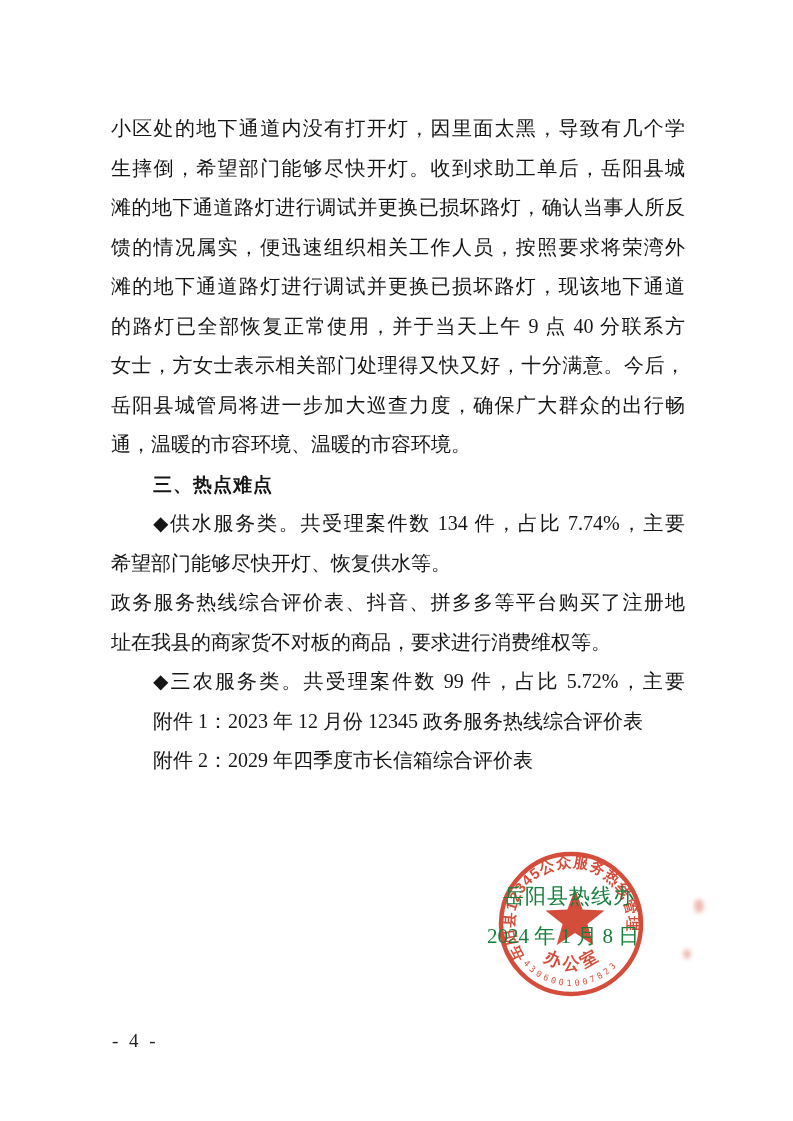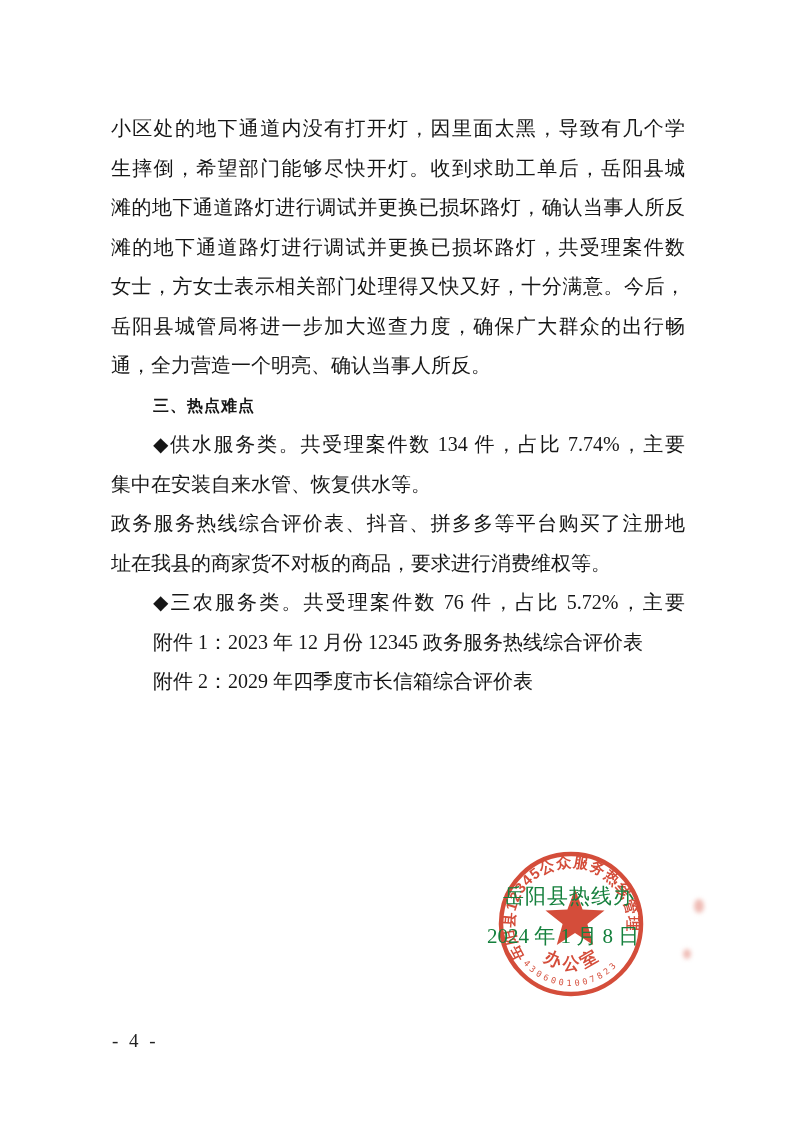--- a/index.html
+++ b/index.html
@@ -27,21 +27,21 @@
   }
   .j {
     white-space: normal;
     text-align: justify;
     text-align-last: justify;
   }
   .ind { text-indent: 42px; }
   .heading {
     font-family: "Liberation Sans", "DejaVu Sans", sans-serif;
     font-weight: bold;
-    font-size: 16px;
+    font-size: 19px;
     letter-spacing: 1px;
   }
   .sig {
     position: absolute;
     font-size: 21px;
     color: #15803d;
     white-space: pre;
     z-index: 5;
   }
   #sig-org  { left: 503px; top: 882px; letter-spacing: 1px; }
@@ -92,34 +92,36 @@
 </style>
 </head>
 <body>
 
 <div id="page">
 
   <div id="textblock">
     <div class="line j">小区处的地下通道内没有打开灯，因里面太黑，导致有几个学</div>
     <div class="line j">生摔倒，希望部门能够尽快开灯。收到求助工单后，岳阳县城</div>
     <div class="line j">滩的地下通道路灯进行调试并更换已损坏路灯，确认当事人所反</div>
-    <div class="line j">滩的地下通道路灯进行调试并更换已损坏路灯，共受理案件数</div>
+    <div class="line j">馈的情况属实，便迅速组织相关工作人员，按照要求将荣湾外</div>
+    <div class="line j">滩的地下通道路灯进行调试并更换已损坏路灯，现该地下通道</div>
+    <div class="line j">的路灯已全部恢复正常使用，并于当天上午 9 点 40 分联系方</div>
     <div class="line j">女士，方女士表示相关部门处理得又快又好，十分满意。今后，</div>
     <div class="line j">岳阳县城管局将进一步加大巡查力度，确保广大群众的出行畅</div>
-    <div class="line">通，全力营造一个明亮、确认当事人所反。</div>
+    <div class="line">通，温暖的市容环境、温暖的市容环境。</div>
 
     <div class="line heading ind">三、热点难点</div>
 
     <div class="line j ind">◆供水服务类。共受理案件数 134 件，占比 7.74%，主要</div>
-    <div class="line">集中在安装自来水管、恢复供水等。</div>
+    <div class="line">希望部门能够尽快开灯、恢复供水等。</div>
 
     <div class="line j">政务服务热线综合评价表、抖音、拼多多等平台购买了注册地</div>
     <div class="line">址在我县的商家货不对板的商品，要求进行消费维权等。</div>
 
-    <div class="line j ind">◆三农服务类。共受理案件数 76 件，占比 5.72%，主要</div>
+    <div class="line j ind">◆三农服务类。共受理案件数 99 件，占比 5.72%，主要</div>
 
     <div class="line ind">附件 1：2023 年 12 月份 12345 政务服务热线综合评价表</div>
     <div class="line ind">附件 2：2029 年四季度市长信箱综合评价表</div>
   </div>
 
   <svg id="seal" viewBox="0 0 160 160" xmlns="http://www.w3.org/2000/svg">
     <defs>
       <path id="ringPath" d="M 36.3 116.6 A 57 57 0 1 1 123.7 116.6" fill="none"></path>
       <path id="bottomPath" d="M 51.1 114.5 A 45 45 0 0 0 108.9 114.5" fill="none"></path>
       <path id="serialPath" d="M 29.2 115.6 A 62 62 0 0 0 130.8 115.6" fill="none"></path>

